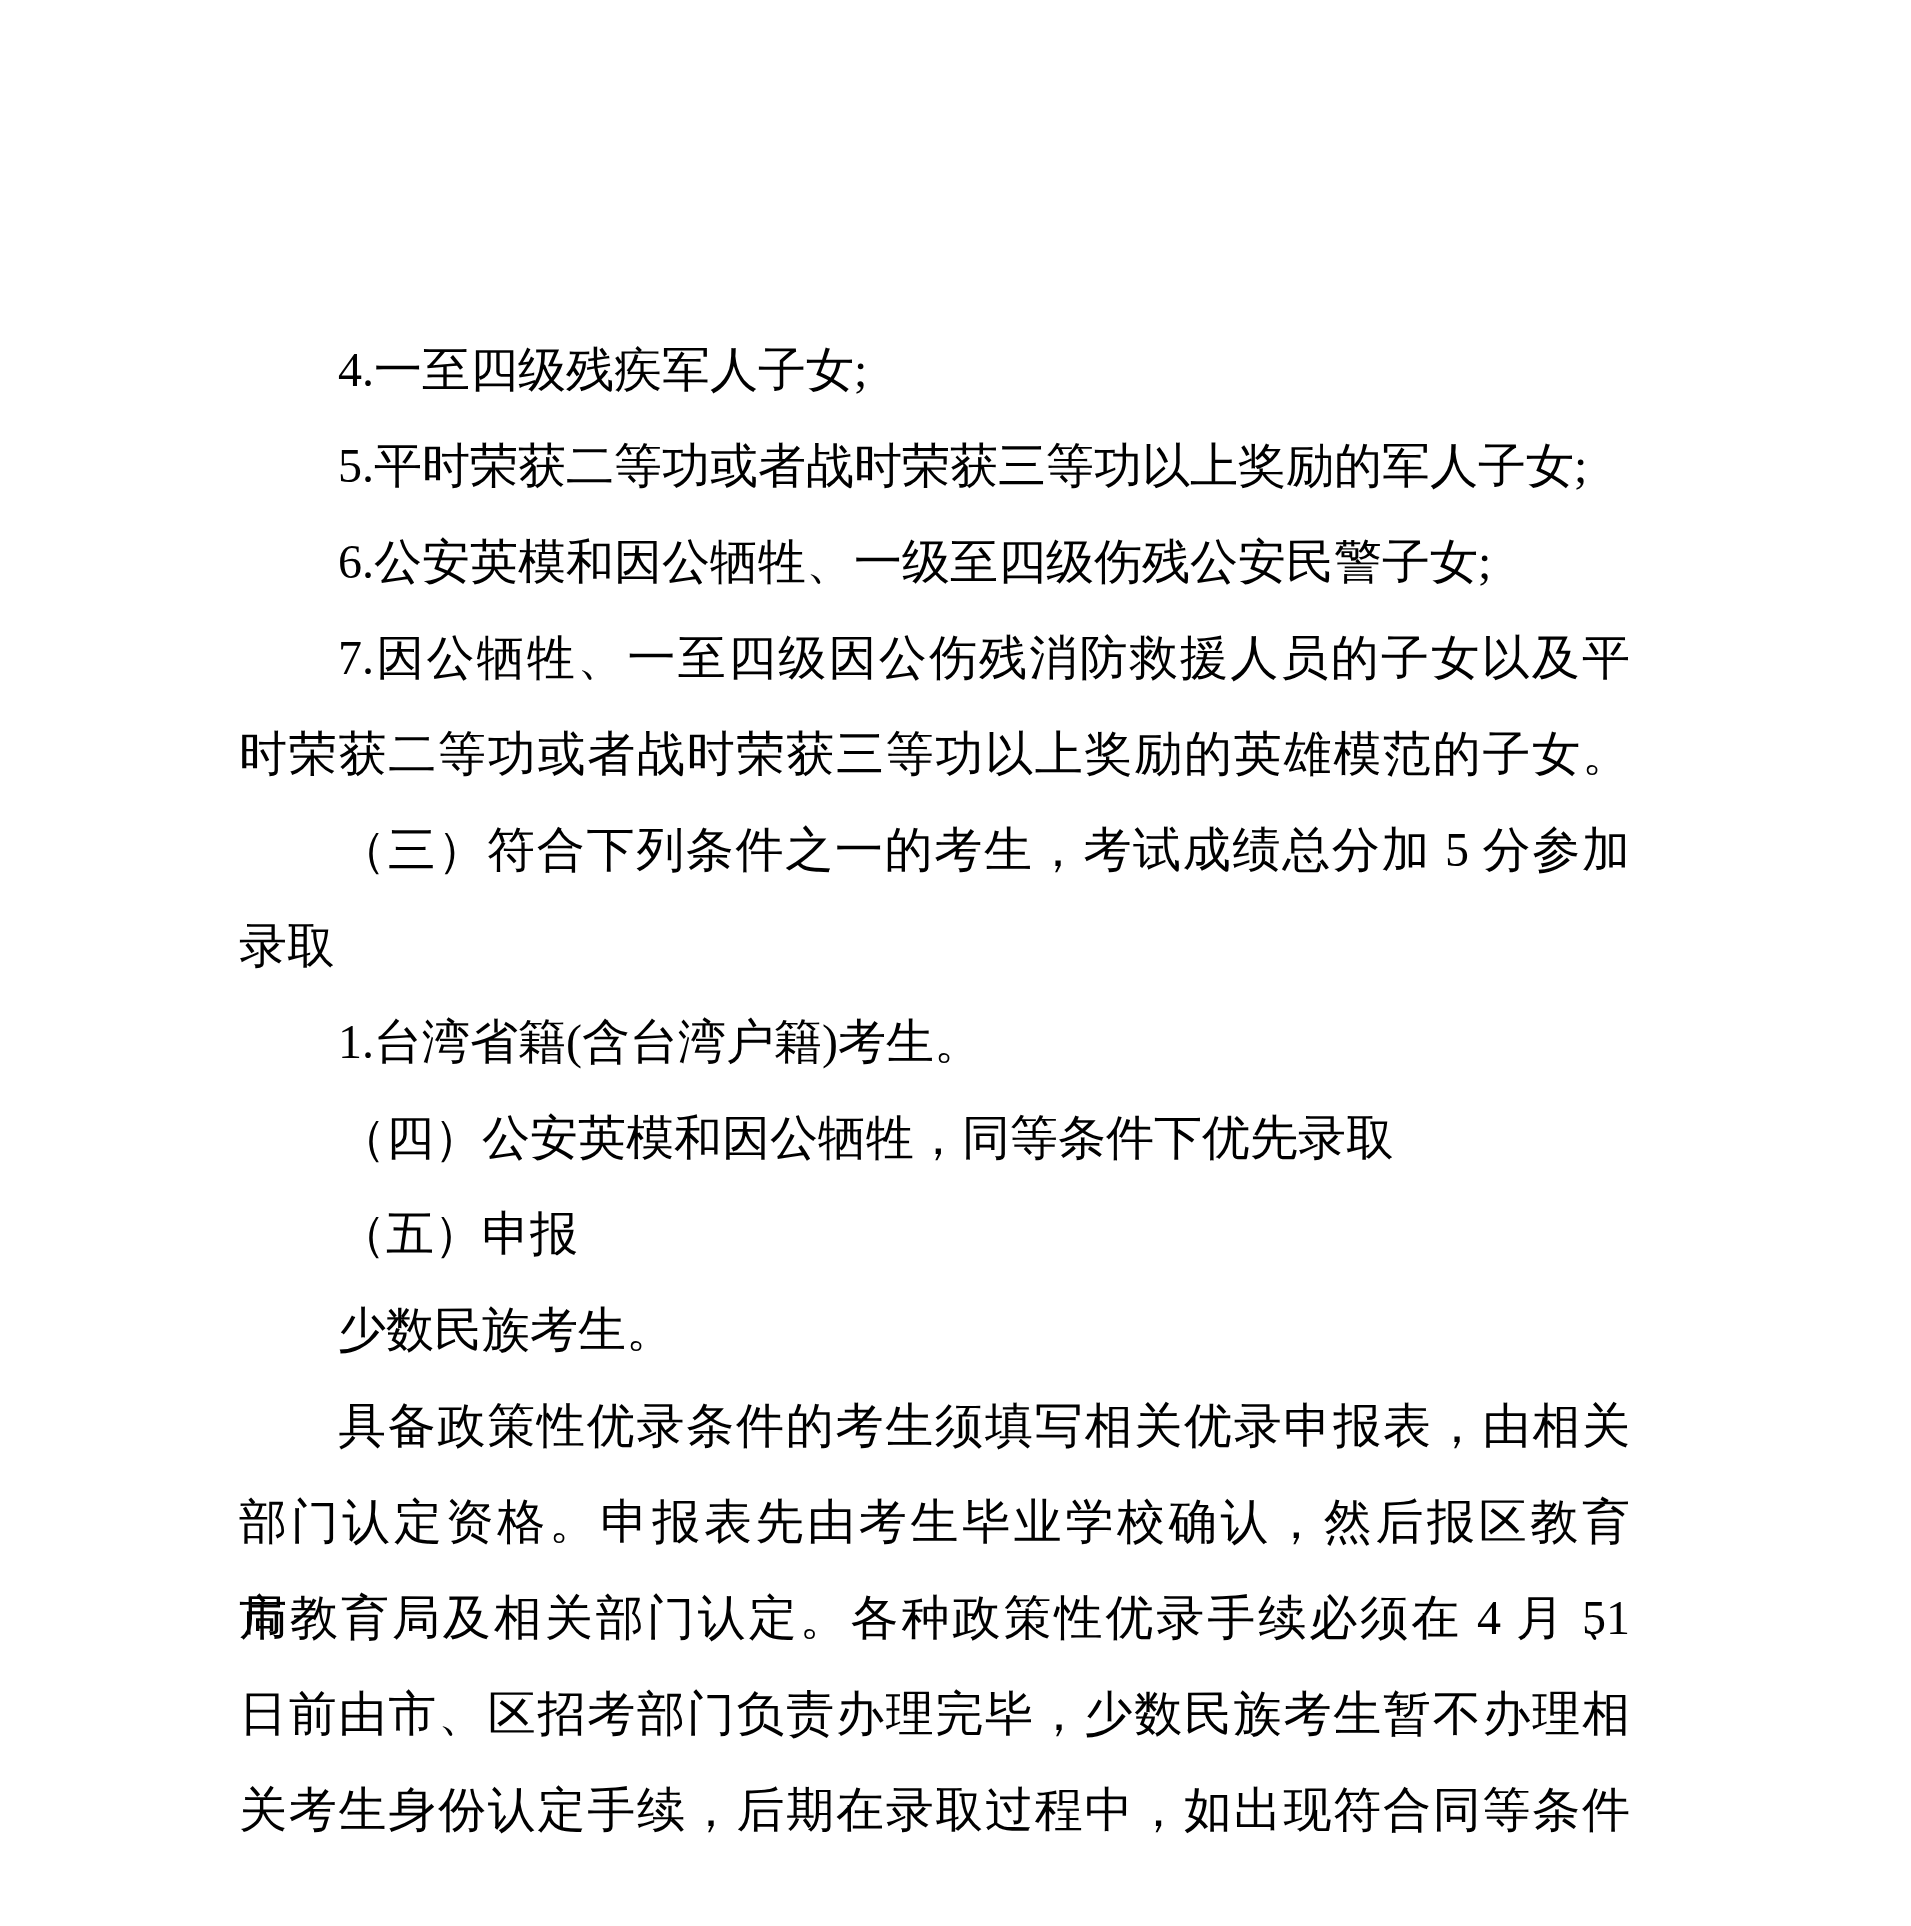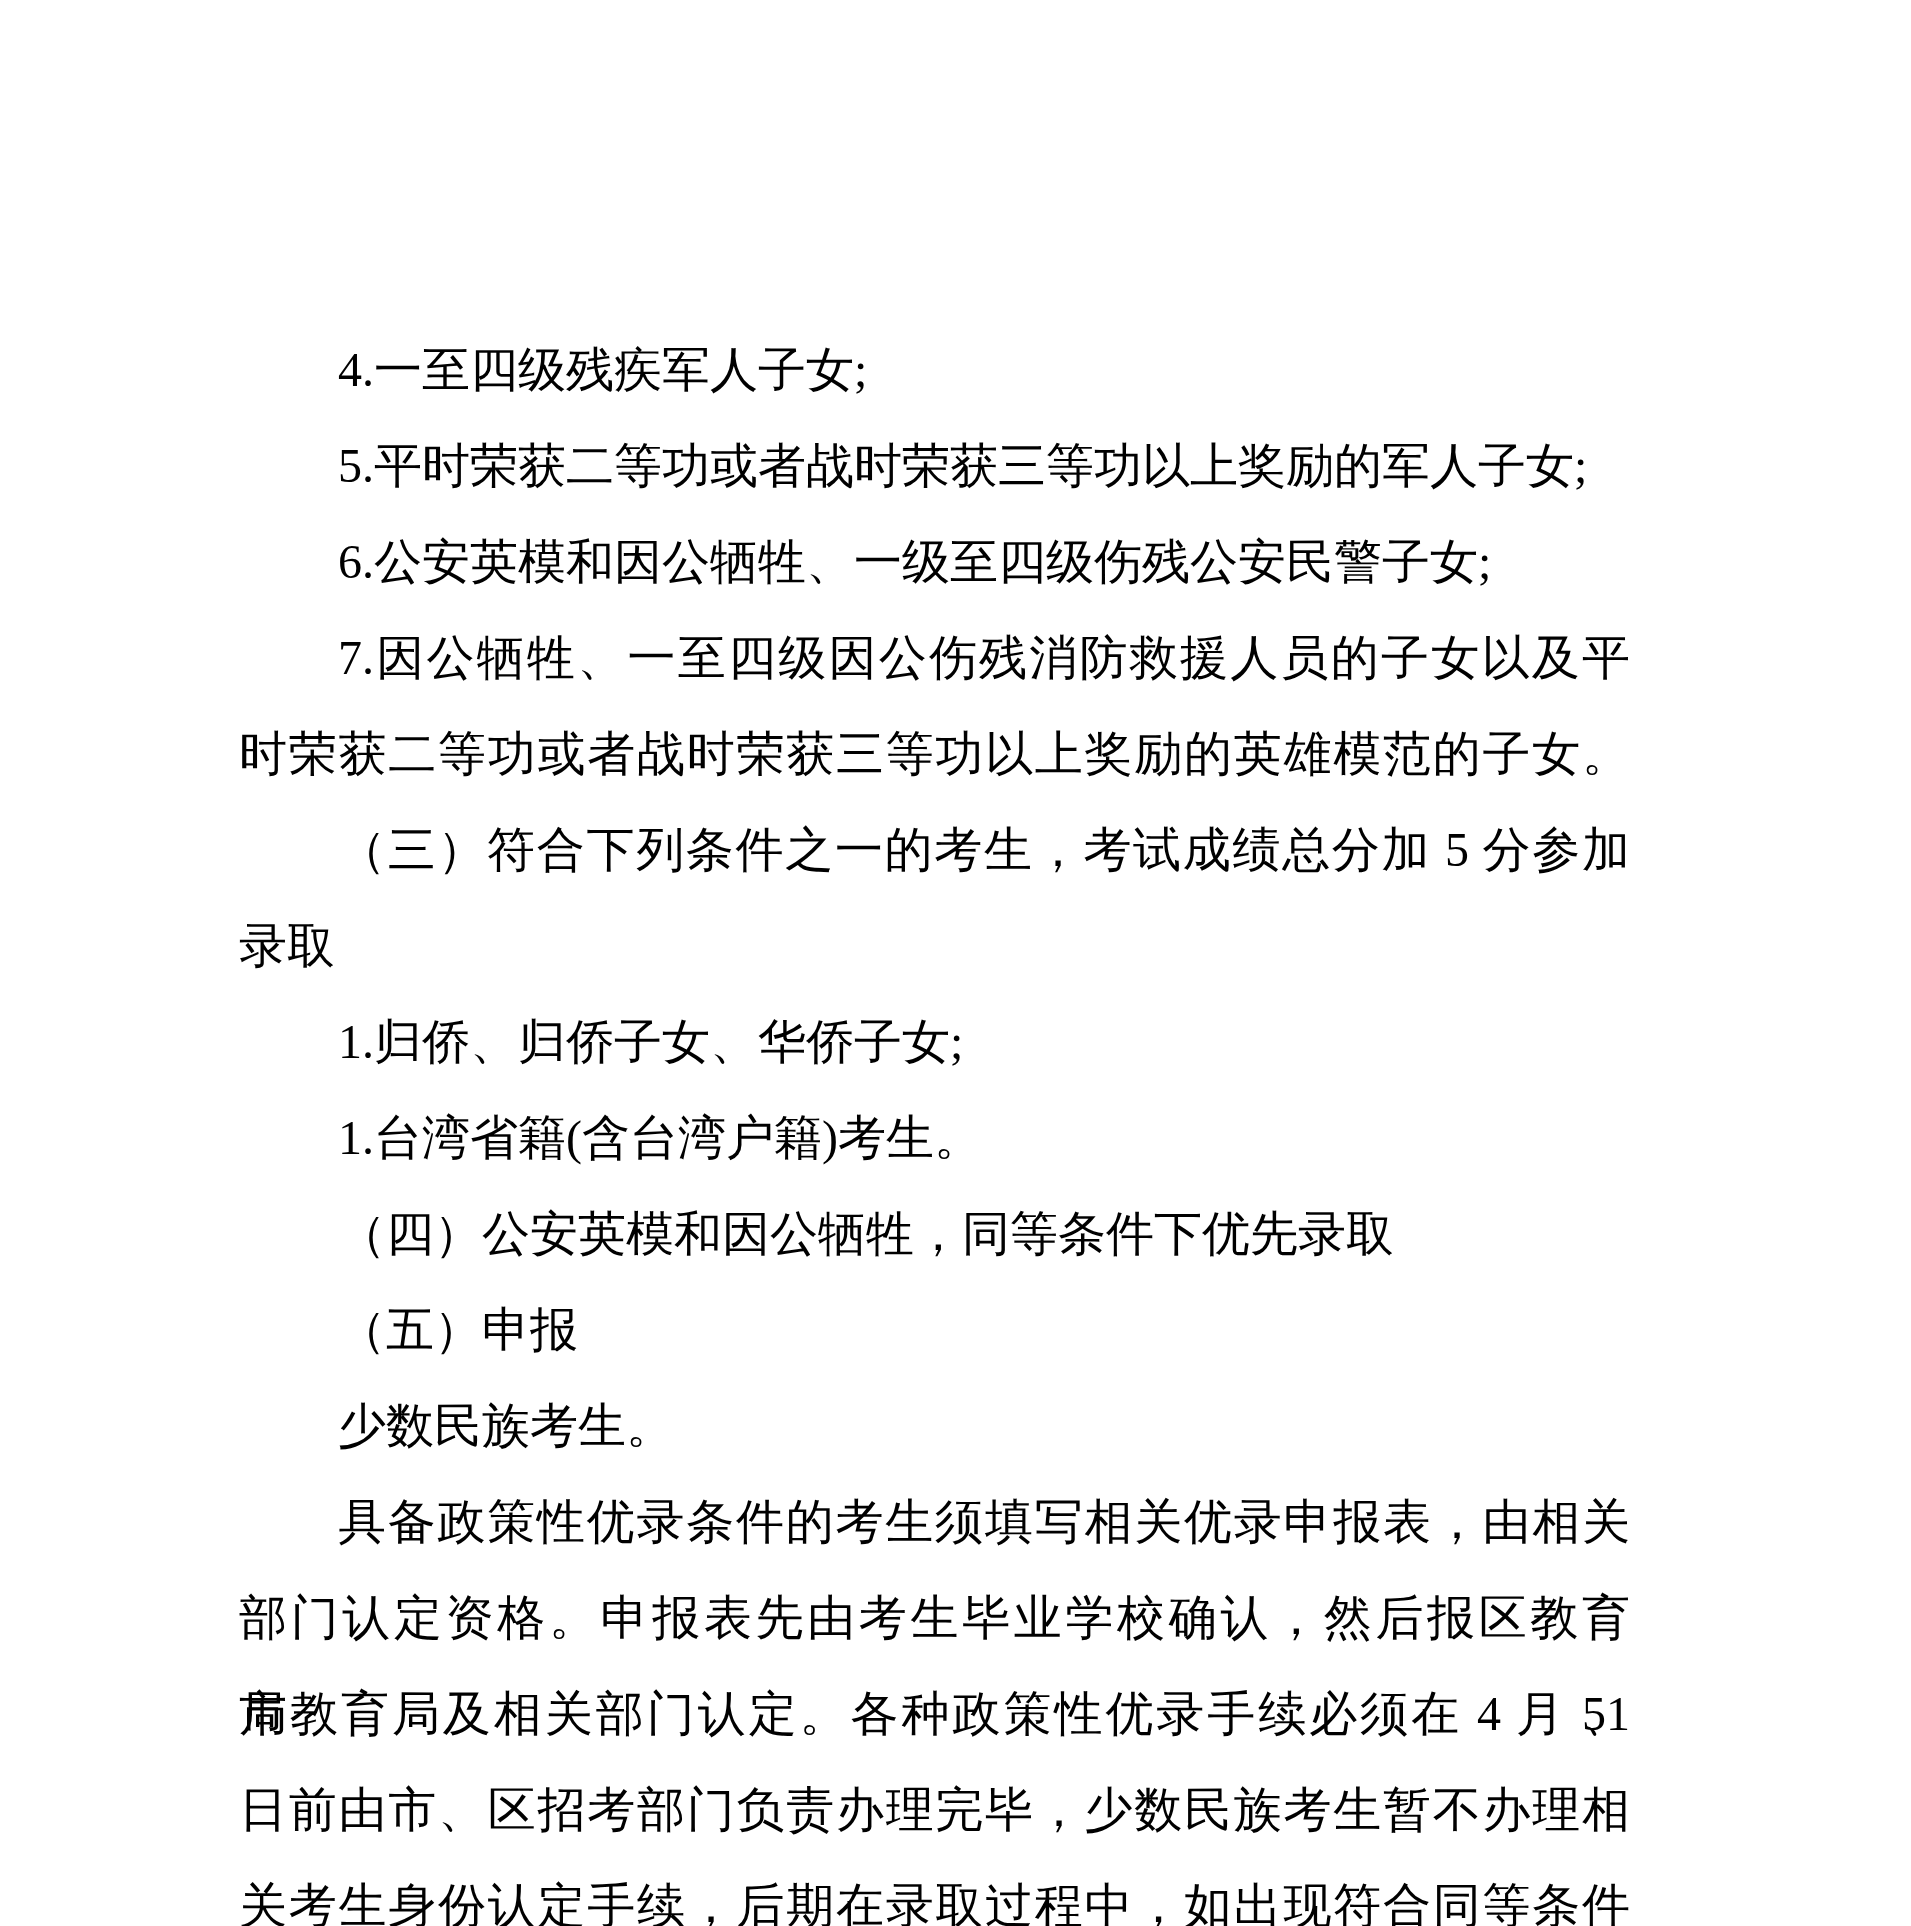--- a/index.html
+++ b/index.html
@@ -51,21 +51,20 @@
 <div class="page">
 
   <div class="text-block">
     <div class="line indent">4.一至四级残疾军人子女;</div>
     <div class="line indent">5.平时荣获二等功或者战时荣获三等功以上奖励的军人子女;</div>
     <div class="line indent">6.公安英模和因公牺牲、一级至四级伤残公安民警子女;</div>
     <div class="line indent fill">7.因公牺牲、一至四级因公伤残消防救援人员的子女以及平</div>
     <div class="line fill">时荣获二等功或者战时荣获三等功以上奖励的英雄模范的子女。</div>
     <div class="line indent fill">（三）符合下列条件之一的考生，考试成绩总分加 5 分参加</div>
     <div class="line">录取</div>
-    <div class="line indent">1.归侨、归侨子女、华侨子女;</div>
     <div class="line indent">1.台湾省籍(含台湾户籍)考生。</div>
     <div class="line indent">（四）公安英模和因公牺牲，同等条件下优先录取</div>
     <div class="line indent">（五）申报</div>
     <div class="line indent">少数民族考生。</div>
     <div class="line indent fill">具备政策性优录条件的考生须填写相关优录申报表，由相关</div>
     <div class="line fill">部门认定资格。申报表先由考生毕业学校确认，然后报区教育局、</div>
     <div class="line fill">市教育局及相关部门认定。各种政策性优录手续必须在 4 月 51</div>
     <div class="line fill">日前由市、区招考部门负责办理完毕，少数民族考生暂不办理相</div>
     <div class="line fill">关考生身份认定手续，后期在录取过程中，如出现符合同等条件</div>
 

